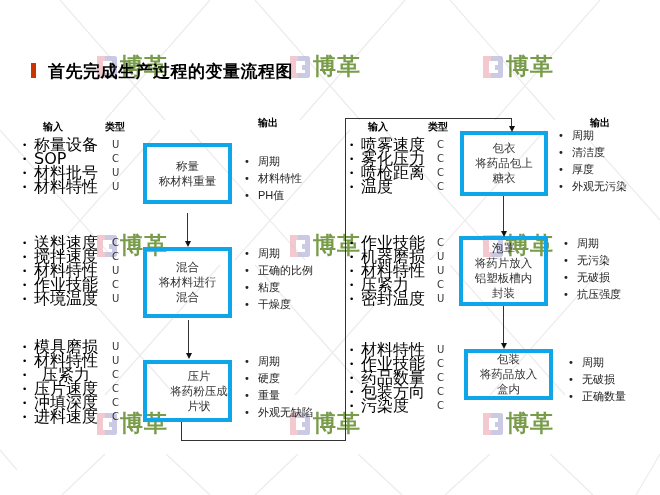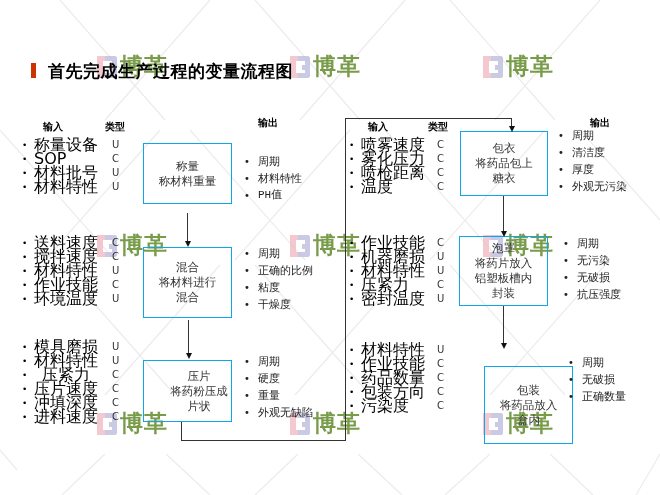--- a/index.html
+++ b/index.html
@@ -26,21 +26,21 @@
     .hdr { position: absolute; font-size: 10px; font-weight: bold; z-index: 2; }
     .list { position: absolute; z-index: 2; margin: 0; padding: 0; list-style: none; }
     .list li { position: relative; font-size: 16px; line-height: 14px; padding-left: 12px; white-space: nowrap; }
     .list li::before { content: "•"; position: absolute; left: 0; top: 0; font-size: 9px; }
     .types { position: absolute; z-index: 2; margin: 0; padding: 0; list-style: none; }
     .types li { font-size: 10px; line-height: 14px; color: #333; }
     .outs { position: absolute; z-index: 2; margin: 0; padding: 0; list-style: none; }
     .outs li { position: relative; font-family: "DejaVu Serif", "Liberation Serif", serif; font-size: 11px; line-height: 17px; padding-left: 14px; white-space: nowrap; color: #222; }
     .outs li::before { content: "•"; position: absolute; left: 0; top: 0; font-family: "DejaVu Sans", sans-serif; font-size: 10px; }
 
-    .box { position: absolute; border: 1px solid #0ea5e9; background: transparent; z-index: 2;
+    .box { position: absolute; border: 4px solid #0ea5e9; background: transparent; z-index: 2;
       display: flex; flex-direction: column; align-items: center; justify-content: center;
       font-family: "DejaVu Serif", "Liberation Serif", serif; font-size: 11.5px; line-height: 15px; color: #333; text-align: center; box-sizing: border-box; }
     .line { position: absolute; background: #333; z-index: 2; }
     .arrowhead { position: absolute; width: 0; height: 0; border-left: 3px solid transparent; border-right: 3px solid transparent; border-top: 6px solid #111; z-index: 3; }
   </style>
 </head>
 <body>
 
 <svg class="bg" viewBox="0 0 660 495" xmlns="http://www.w3.org/2000/svg">
   <g stroke="#ececec" stroke-width="1.2" fill="none">
@@ -184,21 +184,21 @@
   <li>U</li>
   <li>U</li>
 </ul>
 <div class="box" style="left:143px;top:143px;width:89px;height:61px;">
   <div>称量</div>
   <div>称材料重量</div>
 </div>
 <ul class="outs" style="left:244px;top:153px;">
   <li>周期</li>
   <li>材料特性</li>
-  <li style="font-family:Liberation Mono, monospace;">PH值</li>
+  <li style="font-family:Liberation Sans, sans-serif;">PH值</li>
 </ul>
 
 <div class="line" style="left:187px;top:213px;width:1px;height:30px;"></div>
 <div class="arrowhead" style="left:184.5px;top:241px;"></div>
 
 <ul class="list" style="left:22px;top:236px;">
   <li>送料速度</li>
   <li>搅拌速度</li>
   <li>材料特性</li>
   <li>作业技能</li>
@@ -329,21 +329,21 @@
   <li>包装方向</li>
   <li>污染度</li>
 </ul>
 <ul class="types" style="left:437px;top:343px;">
   <li>U</li>
   <li>C</li>
   <li>C</li>
   <li>C</li>
   <li>C</li>
 </ul>
-<div class="box" style="left:484px;top:349px;width:89px;height:78px;margin-top:17px;">
+<div class="box" style="left:464px;top:349px;width:89px;height:51px;">
   <div>包装</div>
   <div>将药品放入</div>
   <div>盒内</div>
 </div>
 <ul class="outs" style="left:568px;top:354px;">
   <li>周期</li>
   <li>无破损</li>
   <li>正确数量</li>
 </ul>
 

